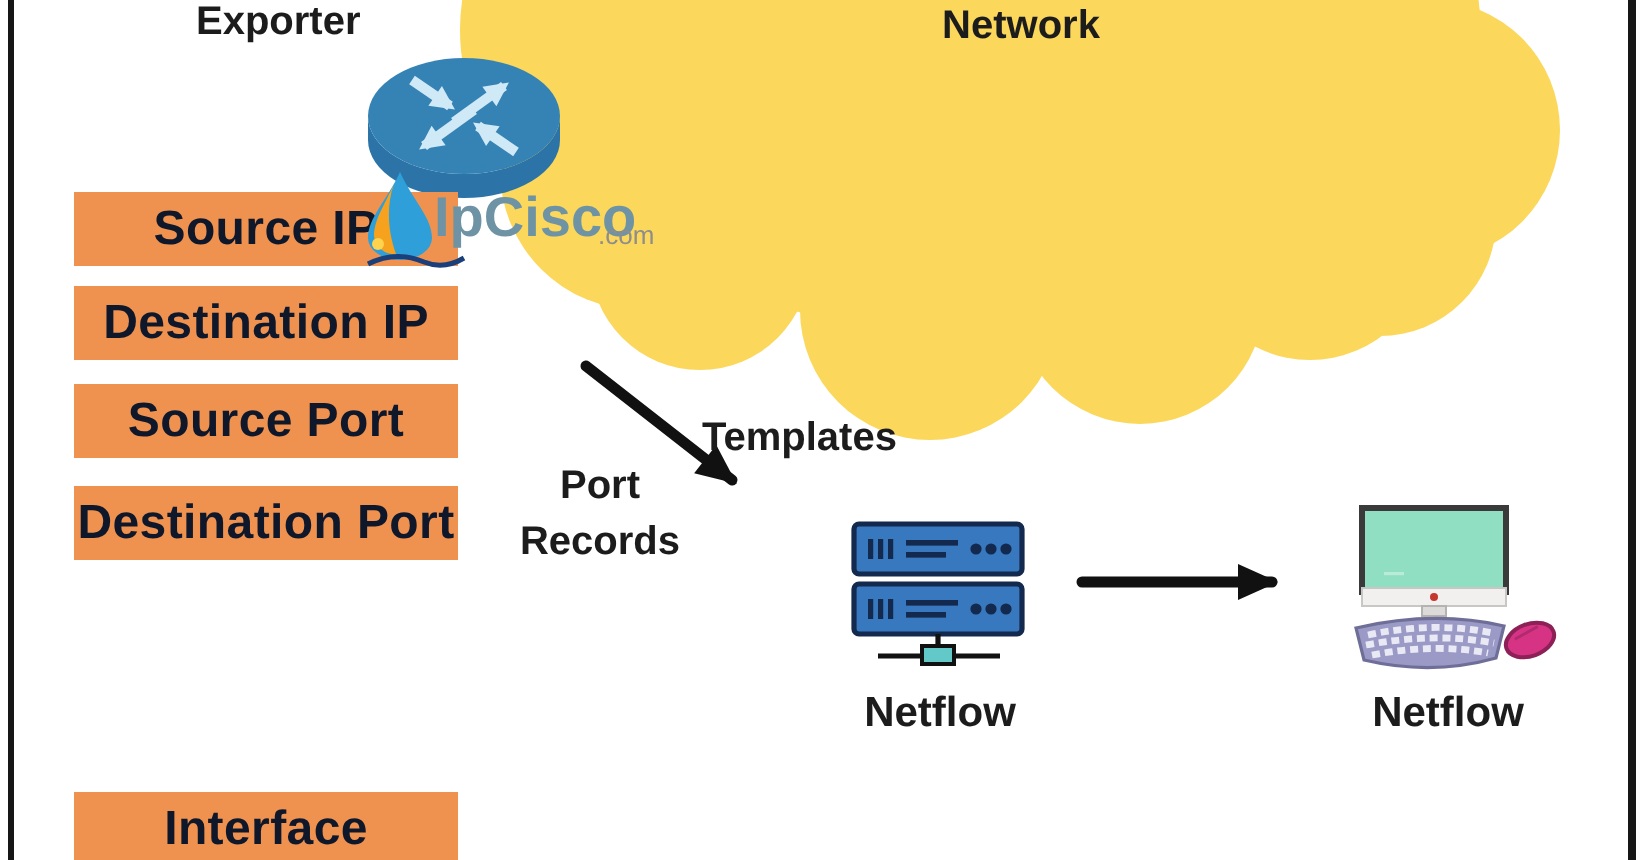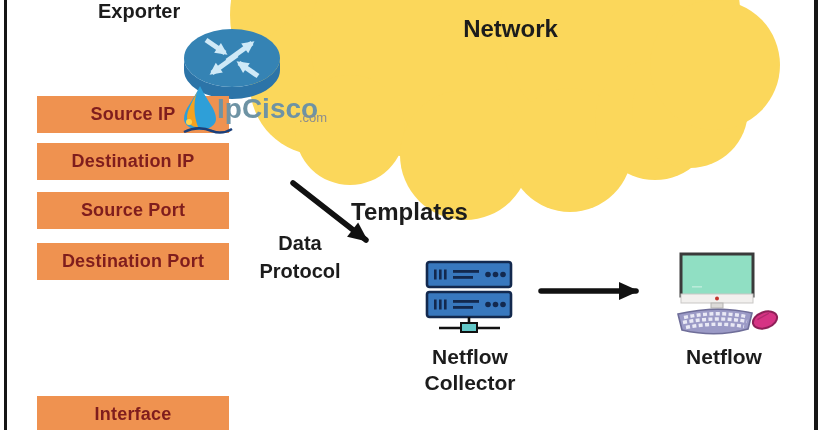--- a/index.html
+++ b/index.html
@@ -9,31 +9,31 @@
   }
   .edge { position:absolute; top:0; height:430px; background:#161616; }
   .edge-left  { left:4px;  width:3px; }
   .edge-right { left:814px; width:4px; }
 
   .abs { position:absolute; }
 
   .exporter-label { left:98px; top:0px; width:100px; text-align:left;
     font-size:20px; font-weight:bold; }
 
-  .network-label { left:428px; top:15px; width:165px; text-align:center;
-    font-size:24px; font-weight:bold; }
+  .network-label { left:428px; top:2px; width:165px; text-align:center;
+    font-size:20px; font-weight:bold; }
 
   .field-box {
     position:absolute; left:37px; width:192px; height:37px;
-    background:#EF9250; color:#7f1d1d; font-weight:bold; font-size:18px;
+    background:#EF9250; color:#0f172a; font-weight:bold; font-size:24px;
     display:flex; align-items:center; justify-content:center;
     letter-spacing:0.2px;
   }
 
-  .templates-label { left:351px; top:198px; font-size:24px; font-weight:bold; }
+  .templates-label { left:351px; top:208px; font-size:20px; font-weight:bold; }
 
   .data-records-label { left:248px; top:229px; width:104px; text-align:center;
     font-size:20px; font-weight:bold; line-height:28px; }
 
   .collector-label { left:416px; top:344px; width:108px; text-align:center;
     font-size:21px; font-weight:bold; line-height:26px; }
 
   .application-label { left:658px; top:344px; width:132px; text-align:center;
     font-size:21px; font-weight:bold; line-height:26px; }
 
@@ -102,22 +102,22 @@
       <marker id="ahead" markerUnits="userSpaceOnUse" markerWidth="24" markerHeight="22" refX="19" refY="11" orient="auto">
         <path d="M2,2 L22,11 L2,20 Z" fill="#111111" stroke="none"></path>
       </marker>
     </defs>
     <line x1="293" y1="183" x2="366" y2="240" stroke="#111111" stroke-width="5.5" stroke-linecap="round" marker-end="url(#ahead)"></line>
     <line x1="541" y1="291" x2="636" y2="291" stroke="#111111" stroke-width="5.5" stroke-linecap="round" marker-end="url(#ahead)"></line>
   </svg>
 
   <div class="abs templates-label">Templates</div>
   <div class="abs data-records-label">
-    <span style="display:block">Data</span>
-    <span style="display:block">Protocol</span>
+    <span style="display:block">Port</span>
+    <span style="display:block">Records</span>
   </div>
 
   <svg class="abs" style="left:425px;top:259px" width="92" height="82" viewBox="0 0 92 82">
     <g>
       <rect x="2" y="3" width="84" height="25" rx="2.5" fill="#3878BE" stroke="#13294E" stroke-width="2.6"></rect>
       <rect x="2" y="33" width="84" height="25" rx="2.5" fill="#3878BE" stroke="#13294E" stroke-width="2.6"></rect>
       <g fill="#13294E">
         <rect x="9" y="10.5" width="2.6" height="10"></rect>
         <rect x="14" y="10.5" width="2.6" height="10"></rect>
         <rect x="19" y="10.5" width="2.6" height="10"></rect>
@@ -136,21 +136,20 @@
         <circle cx="78" cy="45.5" r="2.8"></circle>
       </g>
       <line x1="44" y1="58" x2="44" y2="67" stroke="#111111" stroke-width="2.6"></line>
       <line x1="14" y1="69" x2="75" y2="69" stroke="#111111" stroke-width="2.6"></line>
       <rect x="36" y="64" width="16" height="9" fill="#63C8C8" stroke="#111111" stroke-width="2"></rect>
     </g>
   </svg>
 
   <div class="abs collector-label">
     <span style="display:block">Netflow</span>
-    <span style="display:block">Collector</span>
   </div>
 
   <svg class="abs" style="left:672px;top:250px" width="110" height="86" viewBox="0 0 110 86">
     <g>
       <rect x="9" y="4" width="72" height="42" fill="#90DFC3" stroke="#3A3A3A" stroke-width="3"></rect>
       <rect x="9" y="44" width="72" height="9" fill="#F2F0EE" stroke="#C9C7C5" stroke-width="1"></rect>
       <circle cx="45" cy="48.5" r="2" fill="#C4362E"></circle>
       <rect x="20" y="36" width="10" height="1.6" fill="#B9EBD9"></rect>
       <rect x="39" y="53" width="12" height="5" fill="#DDDBD9" stroke="#B5B3B1" stroke-width="1"></rect>
       <ellipse cx="45" cy="60" rx="11" ry="1.6" fill="#CFCDCB"></ellipse>

